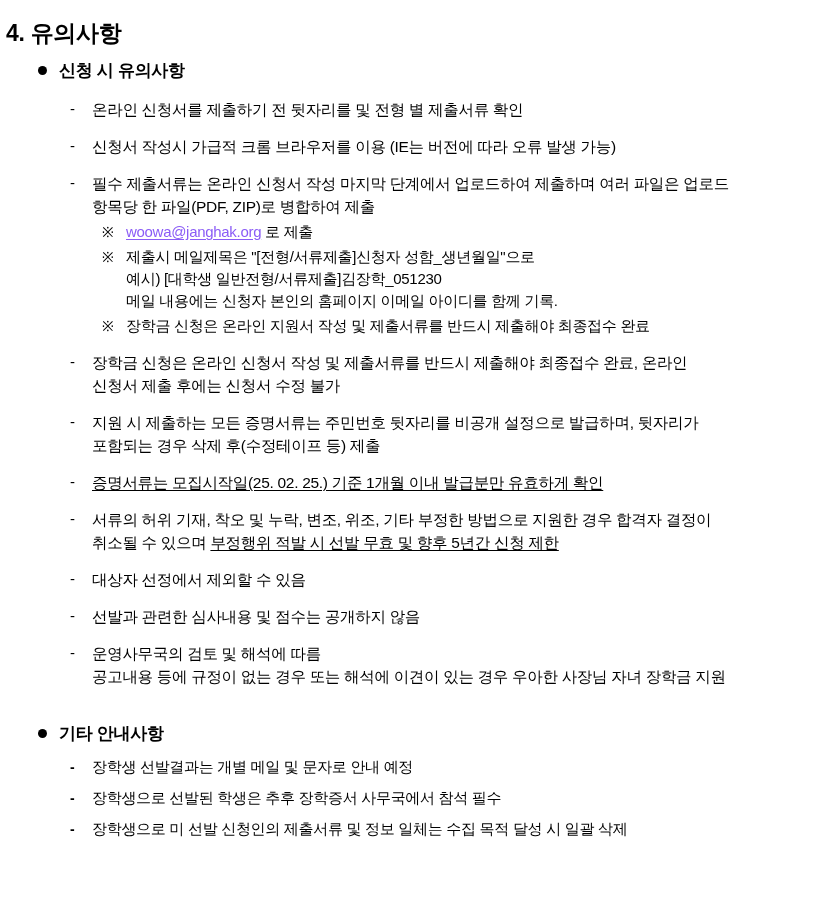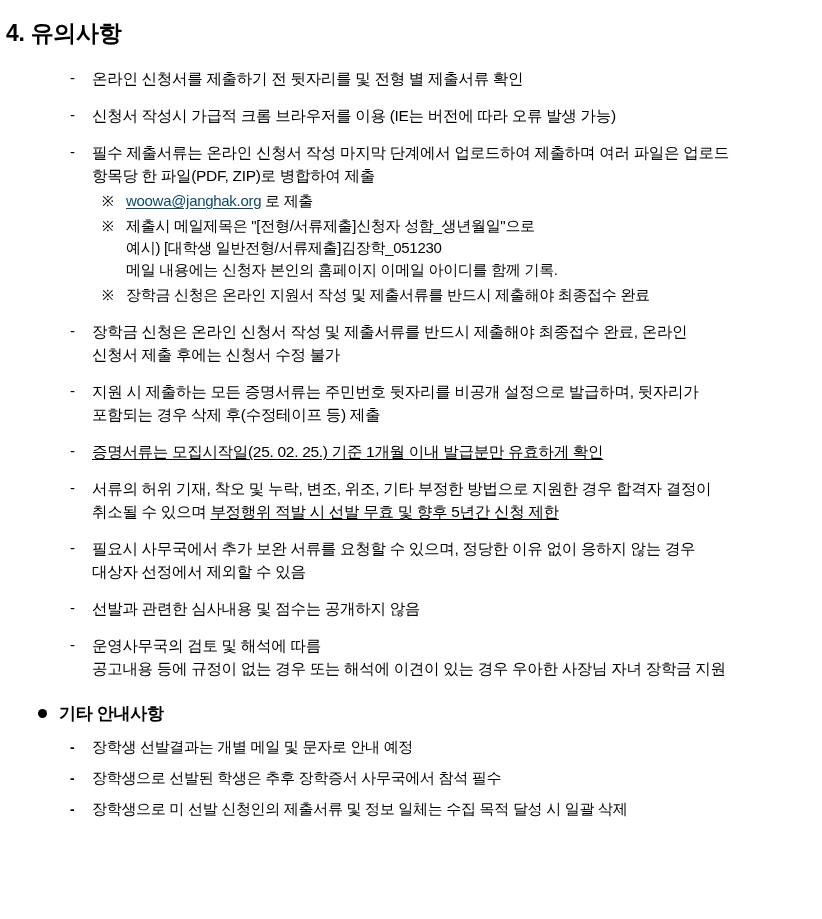--- a/index.html
+++ b/index.html
@@ -91,38 +91,42 @@
   .note .ntxt {
     font-size: 15px;
     line-height: 22px;
     letter-spacing: -0.3px;
   }
   .u {
     text-decoration: underline;
     text-underline-offset: 2px;
   }
   .link {
-    color: #0c4a6e;
+    color: #8b5cf6;
     text-decoration: underline;
     text-underline-offset: 2px;
   }
   .indent-line {
     display: block;
   }
   .mail-line {
     margin-left: 0;
   }
 </style>
 </head>
 <body>
 
 <div class="page">
 
   <div class="h1">4. 유의사항</div>
 
+  <div class="bullet-head">
+    <span class="dot"></span>
+    <span class="txt">신청 시 유의사항</span>
+  </div>
 
   <div class="dash-item">
     <span class="dash">-</span>
     <div class="body">
       <span class="indent-line">온라인 신청서를 제출하기 전 뒷자리를 및 전형 별 제출서류 확인</span>
     </div>
   </div>
 
   <div class="dash-item">
     <span class="dash">-</span>
@@ -189,41 +193,40 @@
     <span class="dash">-</span>
     <div class="body">
       <span class="indent-line">서류의 허위 기재, 착오 및 누락, 변조, 위조, 기타 부정한 방법으로 지원한 경우 합격자 결정이</span>
       <span class="indent-line"><span>취소될 수 있으며 </span><span class="u">부정행위 적발 시 선발 무효 및 향후 5년간 신청 제한</span></span>
     </div>
   </div>
 
   <div class="dash-item">
     <span class="dash">-</span>
     <div class="body">
-      <span class="indent-line">필요시 사무국에서 추가 보완 서류를 요청할 수 있으며, 정당한 이유 없이 응하지 않는 경우</span>
       <span class="indent-line">대상자 선정에서 제외할 수 있음</span>
     </div>
   </div>
 
   <div class="dash-item">
     <span class="dash">-</span>
     <div class="body">
       <span class="indent-line">선발과 관련한 심사내용 및 점수는 공개하지 않음</span>
     </div>
   </div>
 
   <div class="dash-item">
     <span class="dash">-</span>
     <div class="body">
       <span class="indent-line">운영사무국의 검토 및 해석에 따름</span>
       <span class="indent-line">공고내용 등에 규정이 없는 경우 또는 해석에 이견이 있는 경우 우아한 사장님 자녀 장학금 지원</span>
     </div>
   </div>
 
-  <div class="bullet-head" style="margin-top:22px;">
+  <div class="bullet-head" style="margin-top:34px;">
     <span class="dot"></span>
     <span class="txt">기타 안내사항</span>
   </div>
 
   <div class="dash-item sub tight">
     <span class="dash">-</span>
     <div class="body">
       <span class="indent-line">장학생 선발결과는 개별 메일 및 문자로 안내 예정</span>
     </div>
   </div>

